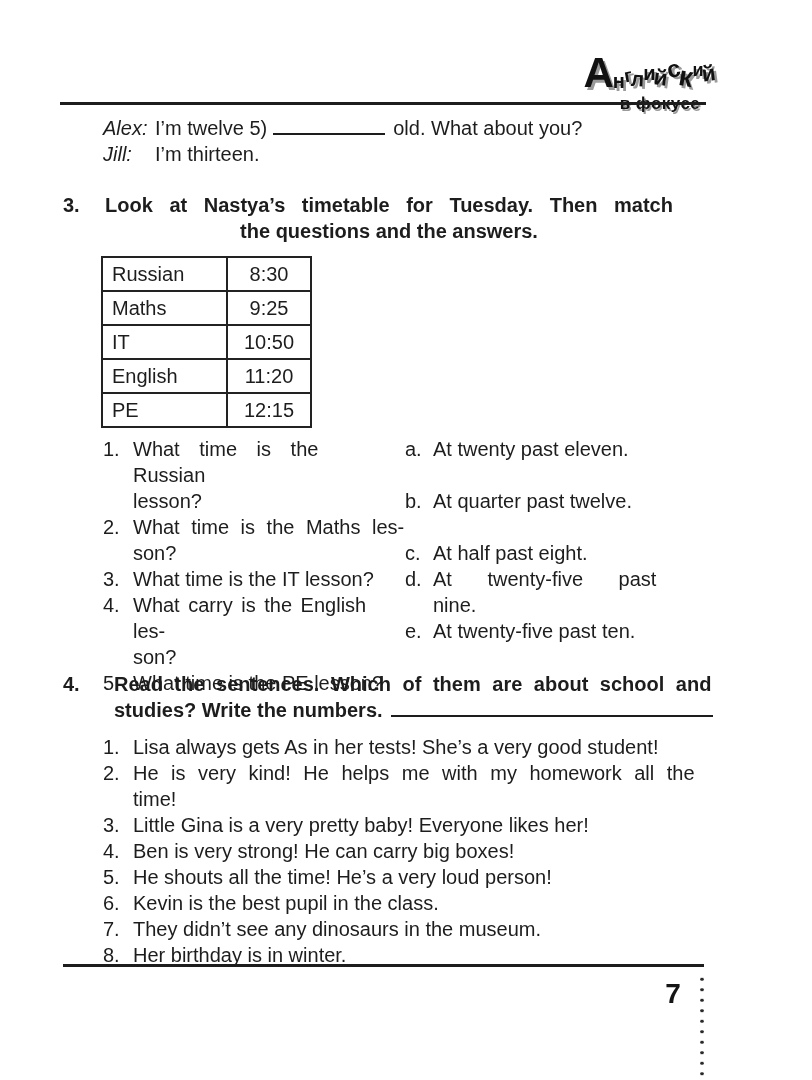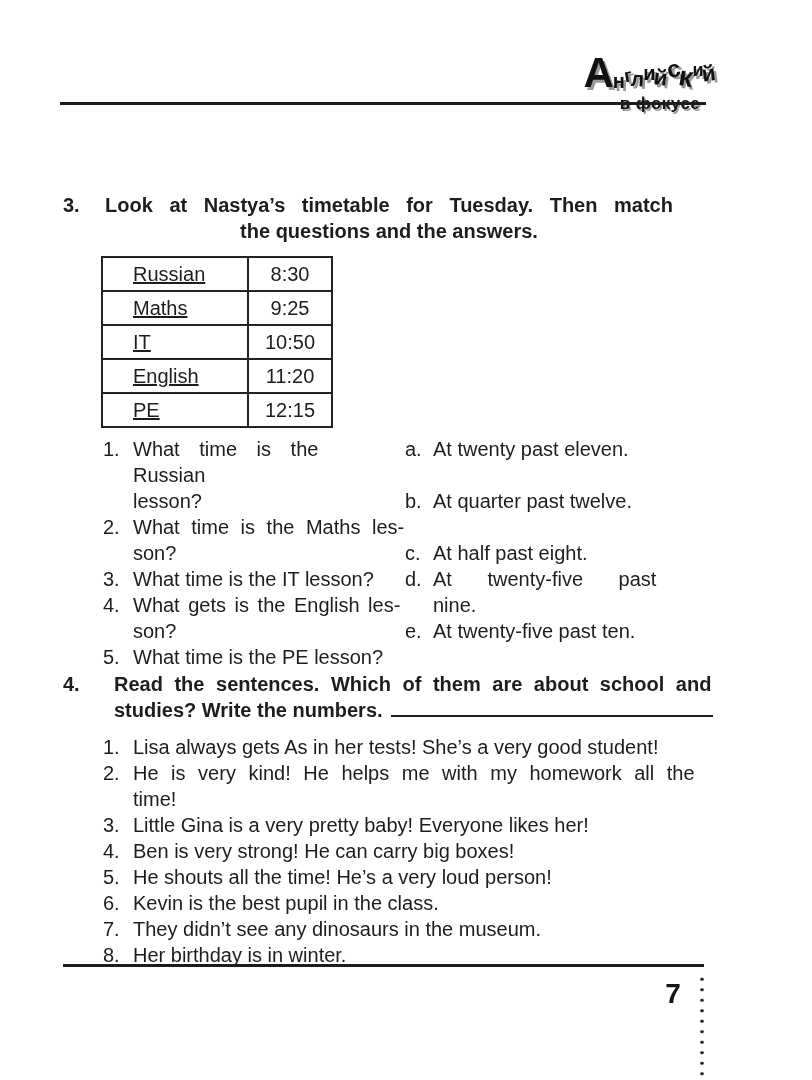--- a/index.html
+++ b/index.html
@@ -79,21 +79,21 @@
   .blank-head {
     display:inline-block; width:322px; height:18px;
     border-bottom:2.5px solid #1d1d1d; margin-left:8px;
   }
 
   
   .timetable { position:absolute; left:101px; top:256px; border-collapse:collapse; }
   .timetable td {
     border:2px solid #222; height:30px; font-size:20px; color:#1d1d1d;
   }
-  .td-subject { width:113px; padding-left:30px; text-align:left;text-decoration:underline; }
+  .td-subject { width:113px; padding-left:9px; text-align:left; }
   .td-time    { width:80px;  text-align:center; }
 
   
   .match { position:absolute; left:103px; top:436px; display:flex; }
   .match ul { list-style:none; margin:0; padding:0; }
   .match li { display:flex; }
   .q-col { width:302px; }
   .a-col { width:256px; margin-left:45px; }
   .li-num { width:30px; flex-shrink:0; }
   .a-col .li-num { width:28px; }
@@ -128,20 +128,30 @@
       <span>с</span>
       <span>к</span>
       <span>и</span>
       <span>й</span>
     </div>
     <span class="logo-sub">в фокусе</span>
   </div>
 
   <div class="rule-top"></div>
 
+  <div class="dialogue body-text">
+    <div class="d-row">
+      <span class="d-speaker">Alex:</span>
+      <span class="d-body"><span>I’m twelve 5)</span><span class="blank-inline"></span><span>old. What about you?</span></span>
+    </div>
+    <div class="d-row">
+      <span class="d-speaker">Jill:</span>
+      <span class="d-body">I’m thirteen.</span>
+    </div>
+  </div>
 
   <div class="ex-head ex3-head body-text">
     <span class="h-num">3.</span>
     <span class="h-text pre fl-ws11">Look at Nastya’s timetable for Tuesday. Then match
 the questions and the answers.</span>
   </div>
 
   <table class="timetable">
     <tbody>
       <tr>
@@ -178,21 +188,21 @@
         <span class="li-num">2.</span>
         <span class="li-text pre fl-ws6">What time is the Maths les-
 son?</span>
       </li>
       <li class="mh26">
         <span class="li-num">3.</span>
         <span class="li-text pre">What time is the IT lesson?</span>
       </li>
       <li class="mh52">
         <span class="li-num">4.</span>
-        <span class="li-text pre fl-ws3">What gets is the English les-
+        <span class="li-text pre fl-ws3">What carry is the English les-
 son?</span>
       </li>
       <li class="mh26">
         <span class="li-num">5.</span>
         <span class="li-text pre">What time is the PE lesson?</span>
       </li>
     </ul>
     <ul class="a-col">
       <li class="mh52">
         <span class="li-num">a.</span>

